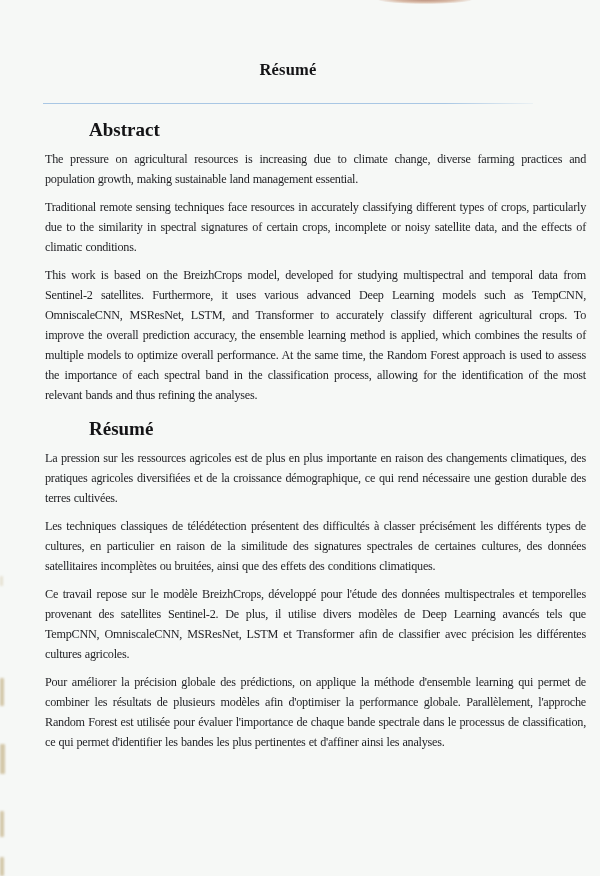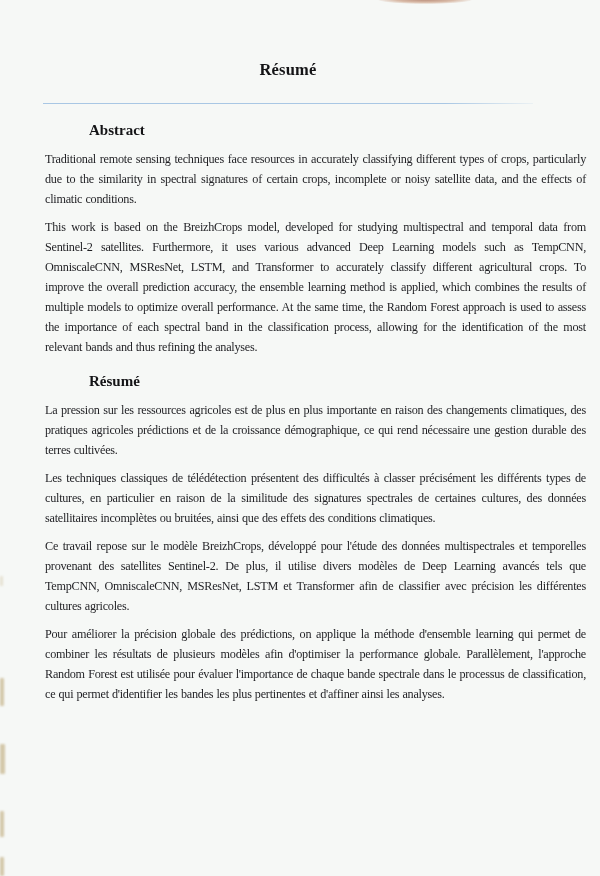--- a/index.html
+++ b/index.html
@@ -33,21 +33,21 @@
     width: 490px;
     height: 1.4px;
     border: none;
     background: linear-gradient(90deg,
       var(--color-divider, #a9c7e4) 0%,
       var(--color-divider, #a9c7e4) 82%,
       rgba(169,199,228,0.15) 100%);
   }
   .section-heading {
     margin: 15px 0 1px 44px;
-    font-size: 15px;
+    font-size: 19px;
     font-weight: bold;
     line-height: 22px;
     color: var(--color-heading, #141416);
   }
   .section-heading.fr { margin-top: 13px; }
   .body-par {
     margin: 8px 0 0 0;
     font-size: 12.2px;
     line-height: 20px;
     text-align: justify;
@@ -86,27 +86,28 @@
 <div class="page">
 
   <div class="artifact-top"></div>
 
   <h1 class="doc-title">Résumé</h1>
 
   <div class="divider"></div>
 
   <section>
     <h2 class="section-heading">Abstract</h2>
+    <p class="body-par">The pressure on agricultural resources is increasing due to climate change, diverse farming practices and population growth, making sustainable land management essential.</p>
     <p class="body-par">Traditional remote sensing techniques face resources in accurately classifying different types of crops, particularly due to the similarity in spectral signatures of certain crops, incomplete or noisy satellite data, and the effects of climatic conditions.</p>
     <p class="body-par">This work is based on the BreizhCrops model, developed for studying multispectral and temporal data from Sentinel-2 satellites. Furthermore, it uses various advanced Deep Learning models such as TempCNN, OmniscaleCNN, MSResNet, LSTM, and Transformer to accurately classify different agricultural crops. To improve the overall prediction accuracy, the ensemble learning method is applied, which combines the results of multiple models to optimize overall performance. At the same time, the Random Forest approach is used to assess the importance of each spectral band in the classification process, allowing for the identification of the most relevant bands and thus refining the analyses.</p>
   </section>
 
   <section>
     <h2 class="section-heading fr">Résumé</h2>
-    <p class="body-par">La pression sur les ressources agricoles est de plus en plus importante en raison des changements climatiques, des pratiques agricoles prédictions et de la croissance démographique, ce qui rend nécessaire une gestion durable des terres cultivées.</p>
+    <p class="body-par">La pression sur les ressources agricoles est de plus en plus importante en raison des changements climatiques, des pratiques agricoles diversifiées et de la croissance démographique, ce qui rend nécessaire une gestion durable des terres cultivées.</p>
     <p class="body-par">Les techniques classiques de télédétection présentent des difficultés à classer précisément les différents types de cultures, en particulier en raison de la similitude des signatures spectrales de certaines cultures, des données satellitaires incomplètes ou bruitées, ainsi que des effets des conditions climatiques.</p>
     <p class="body-par">Ce travail repose sur le modèle BreizhCrops, développé pour l'étude des données multispectrales et temporelles provenant des satellites Sentinel-2. De plus, il utilise divers modèles de Deep Learning avancés tels que TempCNN, OmniscaleCNN, MSResNet, LSTM et Transformer afin de classifier avec précision les différentes cultures agricoles.</p>
     <p class="body-par">Pour améliorer la précision globale des prédictions, on applique la méthode d'ensemble learning qui permet de combiner les résultats de plusieurs modèles afin d'optimiser la performance globale. Parallèlement, l'approche Random Forest est utilisée pour évaluer l'importance de chaque bande spectrale dans le processus de classification, ce qui permet d'identifier les bandes les plus pertinentes et d'affiner ainsi les analyses.</p>
   </section>
 
   <div class="speck speck-1"></div>
   <div class="speck speck-2"></div>
   <div class="speck speck-3"></div>
   <div class="speck speck-4"></div>
   <div class="speck speck-5"></div>

